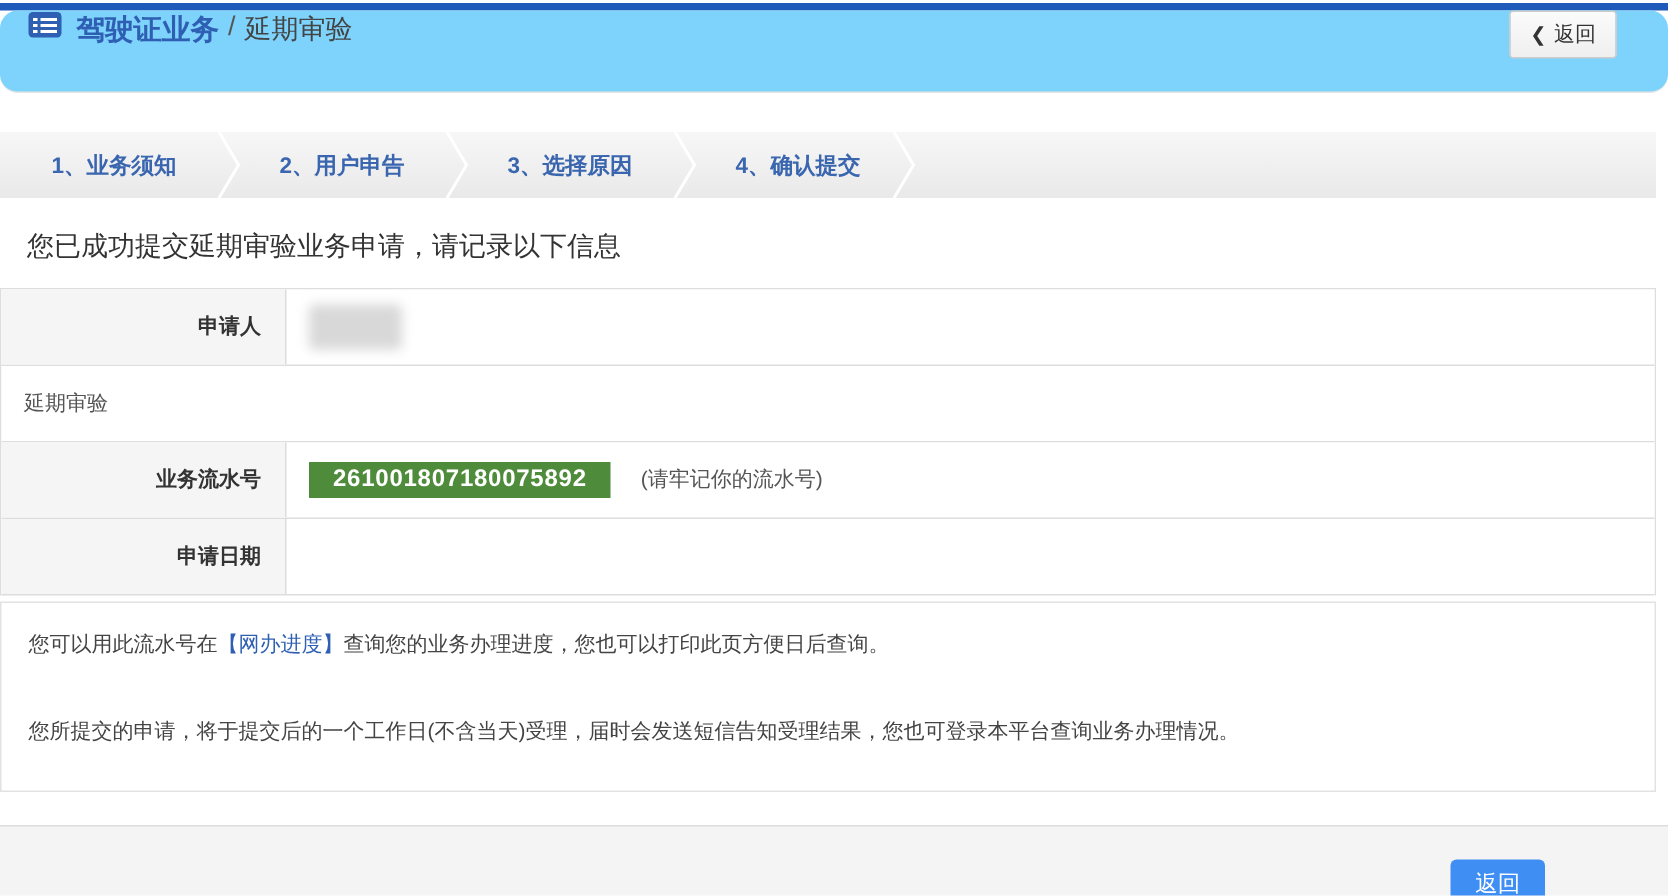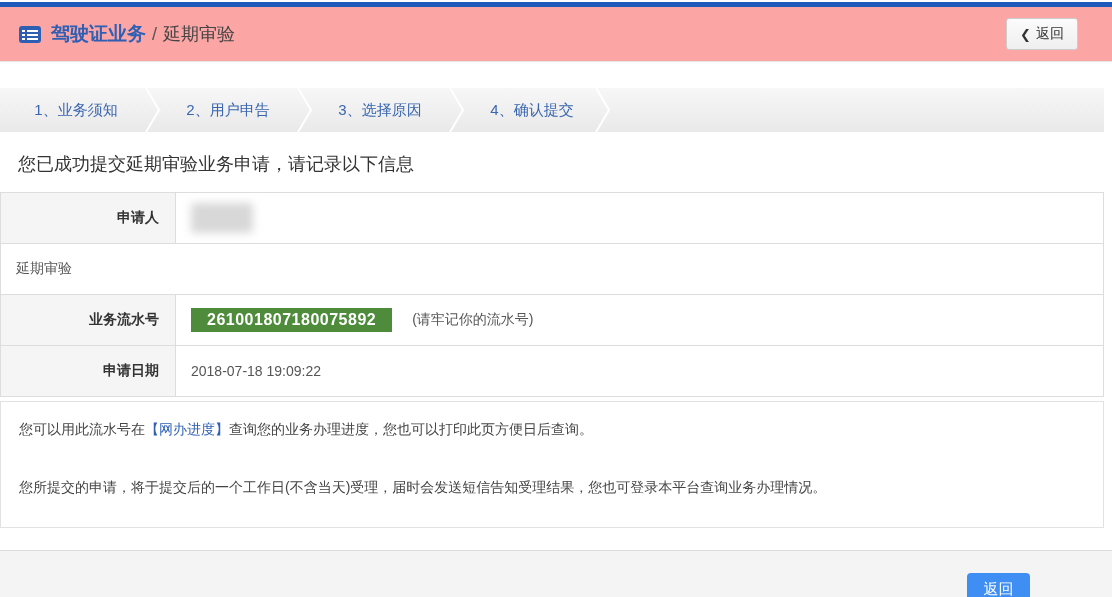--- a/index.html
+++ b/index.html
@@ -2,51 +2,51 @@
 <html><head>
 <meta charset="utf-8">
 <style>
   * { margin: 0; padding: 0; box-sizing: border-box; }
   html,body { width: 1112px; height: 597px; background: #fff;
     font-family: "Liberation Sans", "DejaVu Sans", sans-serif; color: #333; }
 
   .topbar { height: 5px; background: #1d5ab9; margin-top: 2px; }
 
   
-  .header { height: 55px; display: flex; align-items: center;
-    padding: 0 34px 0 18px; border-bottom: 1px solid #e6e6e6; background: #fca5a5; }
+  .header { height: 55px; display: flex; align-items: flex-start;
+    padding: 0 34px 0 18px; border-bottom: 1px solid #e6e6e6; background: #7dd3fc; border-radius: 12px; }
   .header-icon { width: 24px; height: 19px; margin-right: 9px; display: inline-flex; }
   .title-primary { color: #2e5fb3; font-size: 19px; font-weight: bold; }
   .title-sep { color: #555; font-size: 18px; margin: 0 6px; }
   .title-secondary { color: #444; font-size: 18px; }
   .spacer { flex: 1; }
   .btn-back-top { display: inline-flex; align-items: center; gap: 5px;
     padding: 6px 13px; font-size: 14px; color: #333; cursor: pointer;
     background: linear-gradient(#fbfbfb,#efefef); border: 1px solid #ccc; border-radius: 3px; }
   .btn-back-top .chev { font-size: 13px; font-weight: bold; }
 
   
   .tabs-wrap { margin-top: 26px; position: relative; width: 1104px; height: 44px;
     background: linear-gradient(#f7f7f7, #e9e9e9); overflow: hidden; }
   .tabs { display: flex; height: 100%; position: relative; }
   .tab { width: 152px; height: 100%; display: flex; align-items: center; justify-content: center;
-    color: #3a66b0; font-size: 15px; font-weight: normal; cursor: pointer; position: relative; }
+    color: #3a66b0; font-size: 15px; font-weight: bold; cursor: pointer; position: relative; }
   .tab.active { width: 168px; margin-left: -9px; color: #fff; background: #2e7de4;
     clip-path: polygon(0 0, calc(100% - 15px) 0, 100% 50%, calc(100% - 15px) 100%, 0 100%, 15px 50%);
     z-index: 2; }
   .sep { position: absolute; top: 0; height: 44px; width: 16px; z-index: 1; pointer-events: none; }
   .sep svg { display: block; }
 
   
   .success-msg { margin: 20px 0 16px 18px; font-size: 18px; color: #333; }
 
   
   .info-table { width: 1104px; border: 1px solid #ddd; border-bottom: none; }
   .row { display: flex; height: 51px; border-bottom: 1px solid #ddd; background: #fff; }
-  .cell-label { width: 175px; background: #f5f5f5; border-right: 1px solid #ddd;
+  .cell-label { width: 190px; background: #f5f5f5; border-right: 1px solid #ddd;
     display: flex; align-items: center; justify-content: flex-end;
     padding-right: 16px; font-size: 14px; font-weight: bold; color: #333; }
   .cell-value { flex: 1; display: flex; align-items: center; padding-left: 15px;
     font-size: 14px; color: #555; }
   .redacted { width: 62px; height: 30px; background: #d8d8d8; border-radius: 3px;
     filter: blur(4px); }
   .serial-badge { background: #4e8b3a; color: #fff; font-weight: bold; font-size: 16px;
     padding: 3px 16px; letter-spacing: 0.5px; }
   .serial-note { margin-left: 20px; font-size: 14px; color: #555; }
 
@@ -135,21 +135,20 @@
   </div>
   <div class="row">
     <div class="cell-label">业务流水号</div>
     <div class="cell-value">
       <span class="serial-badge">261001807180075892</span>
       <span class="serial-note">(请牢记你的流水号)</span>
     </div>
   </div>
   <div class="row">
     <div class="cell-label">申请日期</div>
-    <div class="cell-value">2018-07-18 19:09:22</div>
   </div>
 </div>
 
 <div class="notes">
   <p><span>您可以用此流水号在</span><span class="progress-link">【网办进度】</span><span>查询您的业务办理进度，您也可以打印此页方便日后查询。</span></p>
   <p>您所提交的申请，将于提交后的一个工作日(不含当天)受理，届时会发送短信告知受理结果，您也可登录本平台查询业务办理情况。</p>
 </div>
 
 <div class="footer">
   <button class="btn-back-bottom">返回</button>

